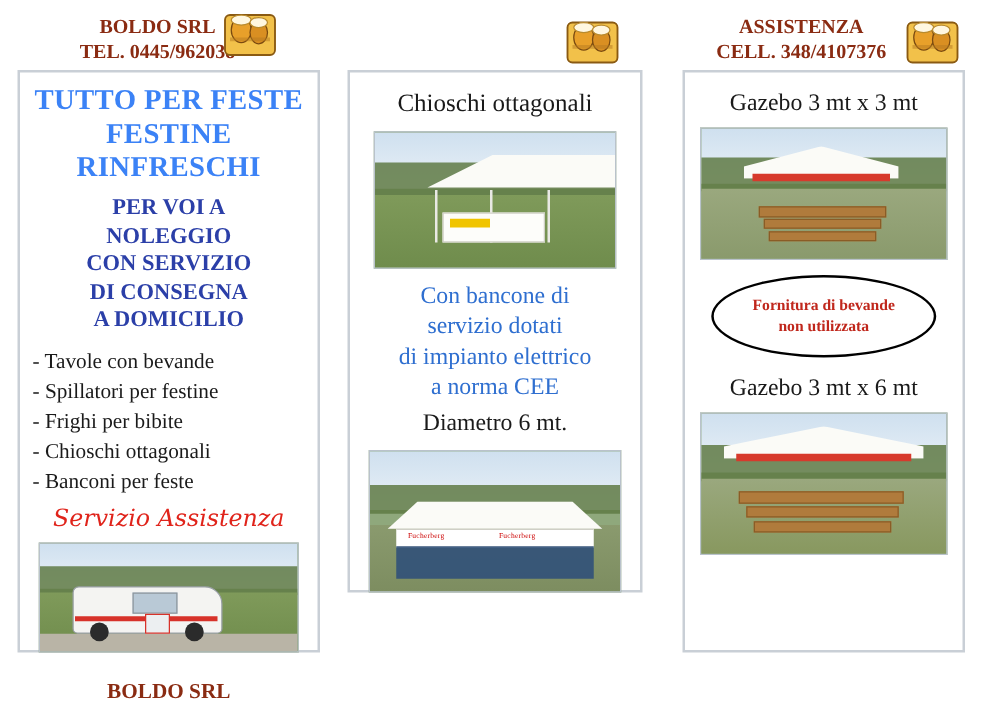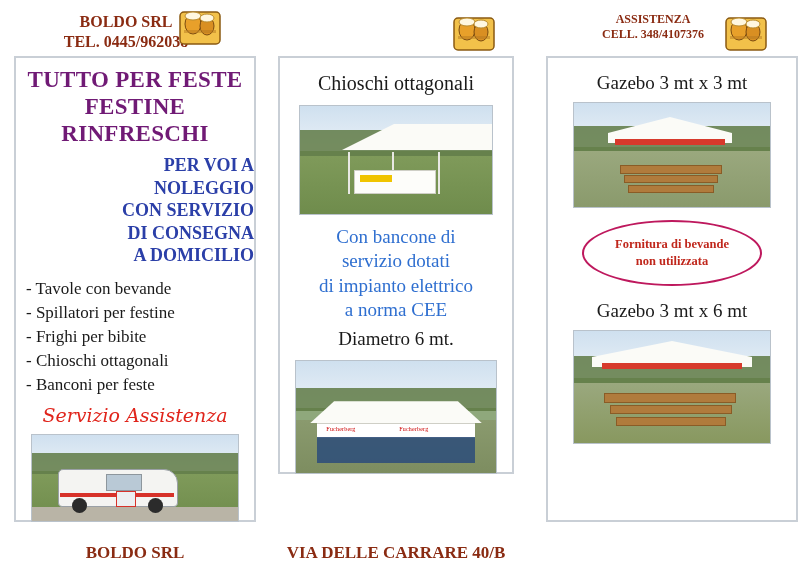--- a/index.html
+++ b/index.html
@@ -10,36 +10,36 @@
     overflow:hidden;
     position:relative;
   }
   .page{position:relative;width:800px;height:573px;}
 
   
   .hdr{position:absolute;top:0;left:0;width:800px;height:56px;}
   .hdr-block{position:absolute;text-align:center;color:#8a2b12;font-weight:bold;line-height:1.25;}
   .hdr-line{display:block;}
   #hdr-left{left:26px;top:12px;width:200px;font-size:16px;}
-  #hdr-right{left:548px;top:12px;width:210px;font-size:12px;}
+  #hdr-right{left:536px;top:12px;width:210px;font-size:16px;}
 
   
   .logo{position:absolute;width:44px;height:40px;}
   .logo svg{display:block;}
 
   
   .col{position:absolute;border:2px solid #c9cfd6;background:#ffffff;box-sizing:border-box;}
   #col1{left:14px;top:56px;width:242px;height:466px;}
   #col2{left:278px;top:56px;width:236px;height:418px;}
-  #col3{left:546px;top:56px;width:252px;height:466px;}
-
-  
-  .c1-title{color:#701a75;font-weight:bold;font-size:23px;text-align:center;letter-spacing:.3px;line-height:1.18;margin-top:8px;}
+  #col3{left:546px;top:56px;width:226px;height:466px;}
+
+  
+  .c1-title{color:#3b82f6;font-weight:bold;font-size:23px;text-align:center;letter-spacing:.3px;line-height:1.18;margin-top:8px;}
   .c1-title .l2,.c1-title .l3{display:block;}
-  .c1-sub{color:#2b3fa8;font-weight:bold;font-size:18px;text-align:right;line-height:1.25;margin-top:7px;}
+  .c1-sub{color:#2b3fa8;font-weight:bold;font-size:18px;text-align:center;line-height:1.25;margin-top:7px;}
   .c1-sub span{display:block;}
   .c1-list{margin:10px 0 0 10px;color:#1a1a1a;font-size:17px;line-height:1.42;}
   .c1-list div{white-space:nowrap;}
   .c1-script{color:#e0241b;font-family:"DejaVu Serif", serif;font-style:italic;font-size:19px;text-align:center;margin-top:6px;}
 
   
   .photo{position:relative;overflow:hidden;background:#8fa87c;}
   .photo .sky{position:absolute;left:0;top:0;width:100%;height:42%;background:linear-gradient(#cfe0ef,#eaf1f7);}
   .photo .trees{position:absolute;left:0;top:22%;width:100%;height:26%;background:#5f7a44;opacity:.85;}
   .photo .grass{position:absolute;left:0;bottom:0;width:100%;height:54%;background:linear-gradient(#7f9a5a,#6f8c4c);}
@@ -76,21 +76,21 @@
   .kiosk{position:absolute;left:14px;bottom:10px;width:172px;height:62px;}
   .kiosk .top{position:absolute;left:0;top:0;width:100%;height:22px;background:#fbfbf7;clip-path:polygon(14% 0,86% 0,100% 100%,0 100%);}
   .kiosk .band{position:absolute;left:4%;top:22px;width:92%;height:13px;background:#ffffff;border-top:1px solid #cfcfc6;border-bottom:1px solid #cfcfc6;}
   .kiosk .band em{position:absolute;top:2px;font-style:normal;font-size:6px;color:#c00;letter-spacing:.2px;}
   .kiosk .base{position:absolute;left:4%;bottom:0;width:92%;height:26px;background:#2c4c7a;opacity:.85;}
 
   
   .c3-h{color:#1a1a1a;font-size:19px;text-align:center;margin-top:14px;}
   #photo-gazebo3{margin:8px auto 0;width:196px;height:104px;border:1px solid #b9c2cb;}
   #photo-gazebo6{margin:8px auto 0;width:196px;height:112px;border:1px solid #b9c2cb;}
-  .oval{margin:12px auto 0;width:176px;height:62px;border:2px solid #be185d;border-radius:50%;display:flex;align-items:center;justify-content:center;}
+  .oval{margin:12px auto 0;width:176px;height:62px;border:2px solid #000000;border-radius:50%;display:flex;align-items:center;justify-content:center;}
   .oval-txt{color:#c0271c;font-size:12.5px;font-weight:bold;text-align:center;line-height:1.35;}
   .oval-txt span{display:block;}
 
   .bench{position:absolute;background:#b07b3c;border:1px solid #8a5c26;}
   .tent3 .roof3{position:absolute;left:0;top:0;width:100%;height:26px;background:#fbfbf7;clip-path:polygon(50% 0,100% 62%,100% 100%,0 100%,0 62%);}
   .tent3 .band3{position:absolute;left:6%;top:22px;width:88%;height:6px;background:#d73a2c;}
 
   
   .foot{position:absolute;bottom:10px;color:#8a2b12;font-weight:bold;font-size:17px;text-align:center;}
   #foot1{left:14px;width:242px;}
@@ -263,15 +263,14 @@
         <div class="roof3"></div>
         <div class="band3"></div>
       </div>
       <div class="bench" style="left:30px;top:62px;width:130px;height:8px;"></div>
       <div class="bench" style="left:36px;top:74px;width:120px;height:7px;"></div>
       <div class="bench" style="left:42px;top:86px;width:108px;height:7px;"></div>
     </div>
   </div>
 
   <div class="foot" id="foot1">BOLDO SRL</div>
-  <div class="foot" id="foot2">VIA DELLE CARRARE 40/B</div>
 
 </div>
 
 </body></html>

